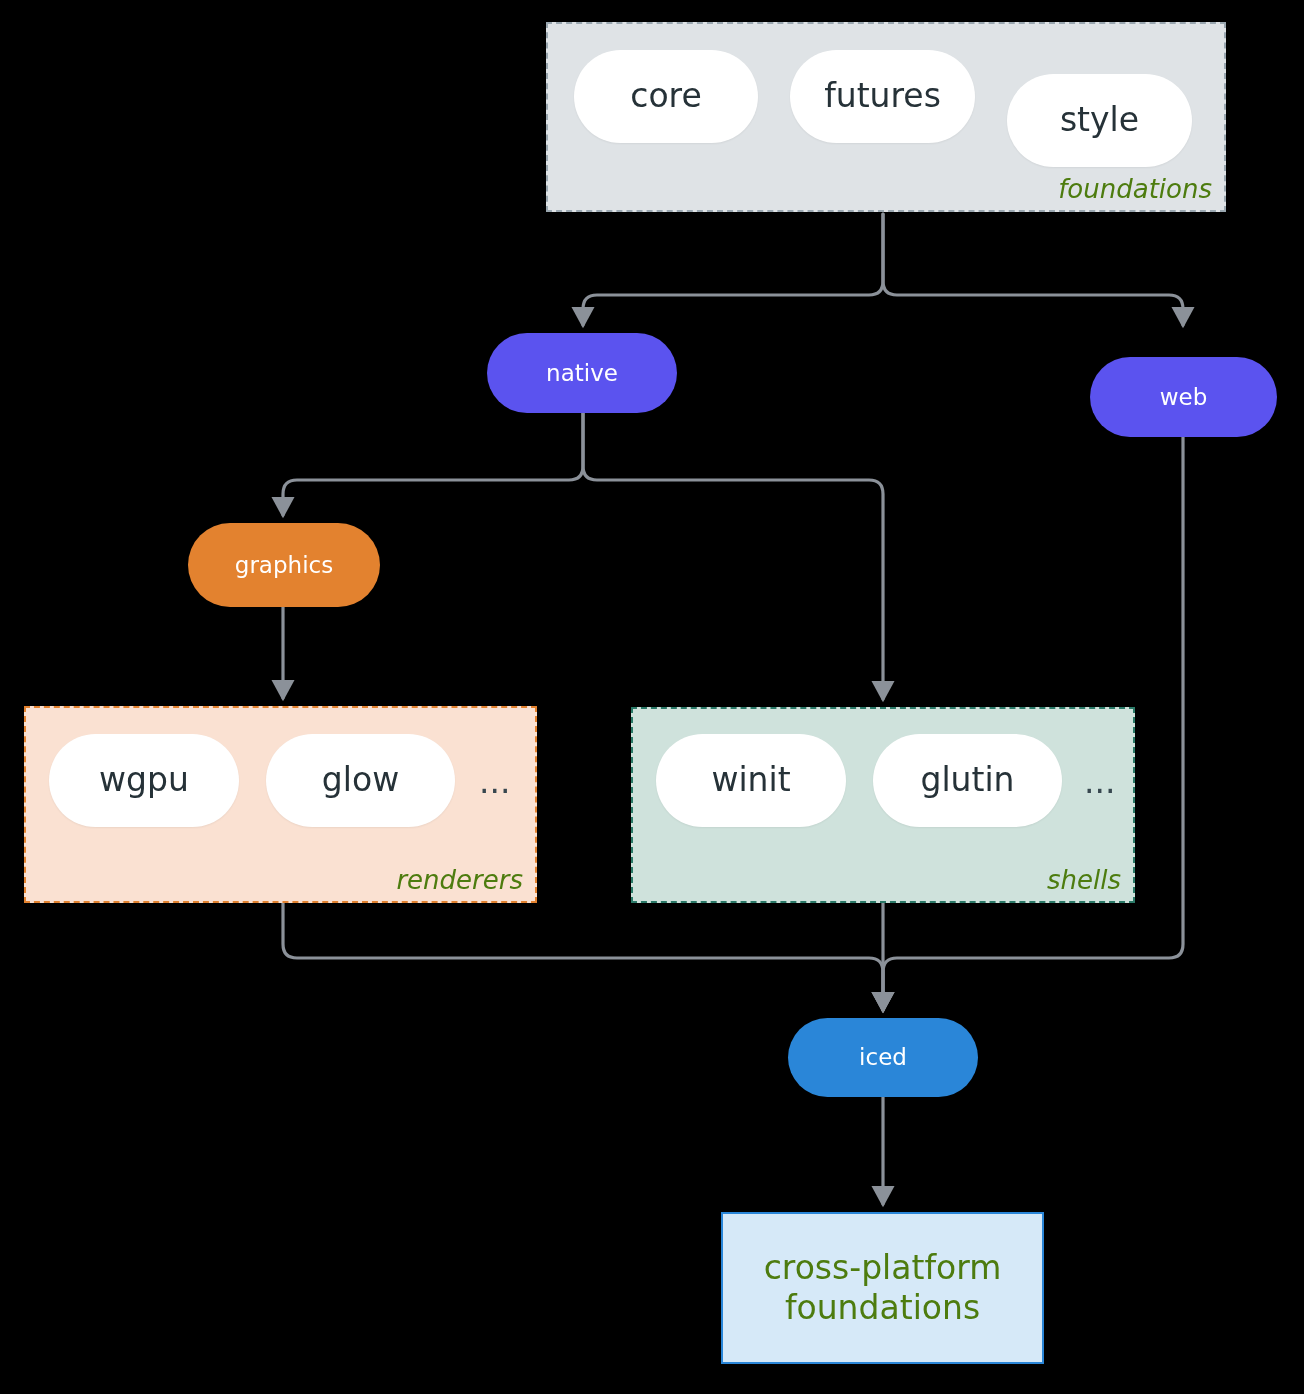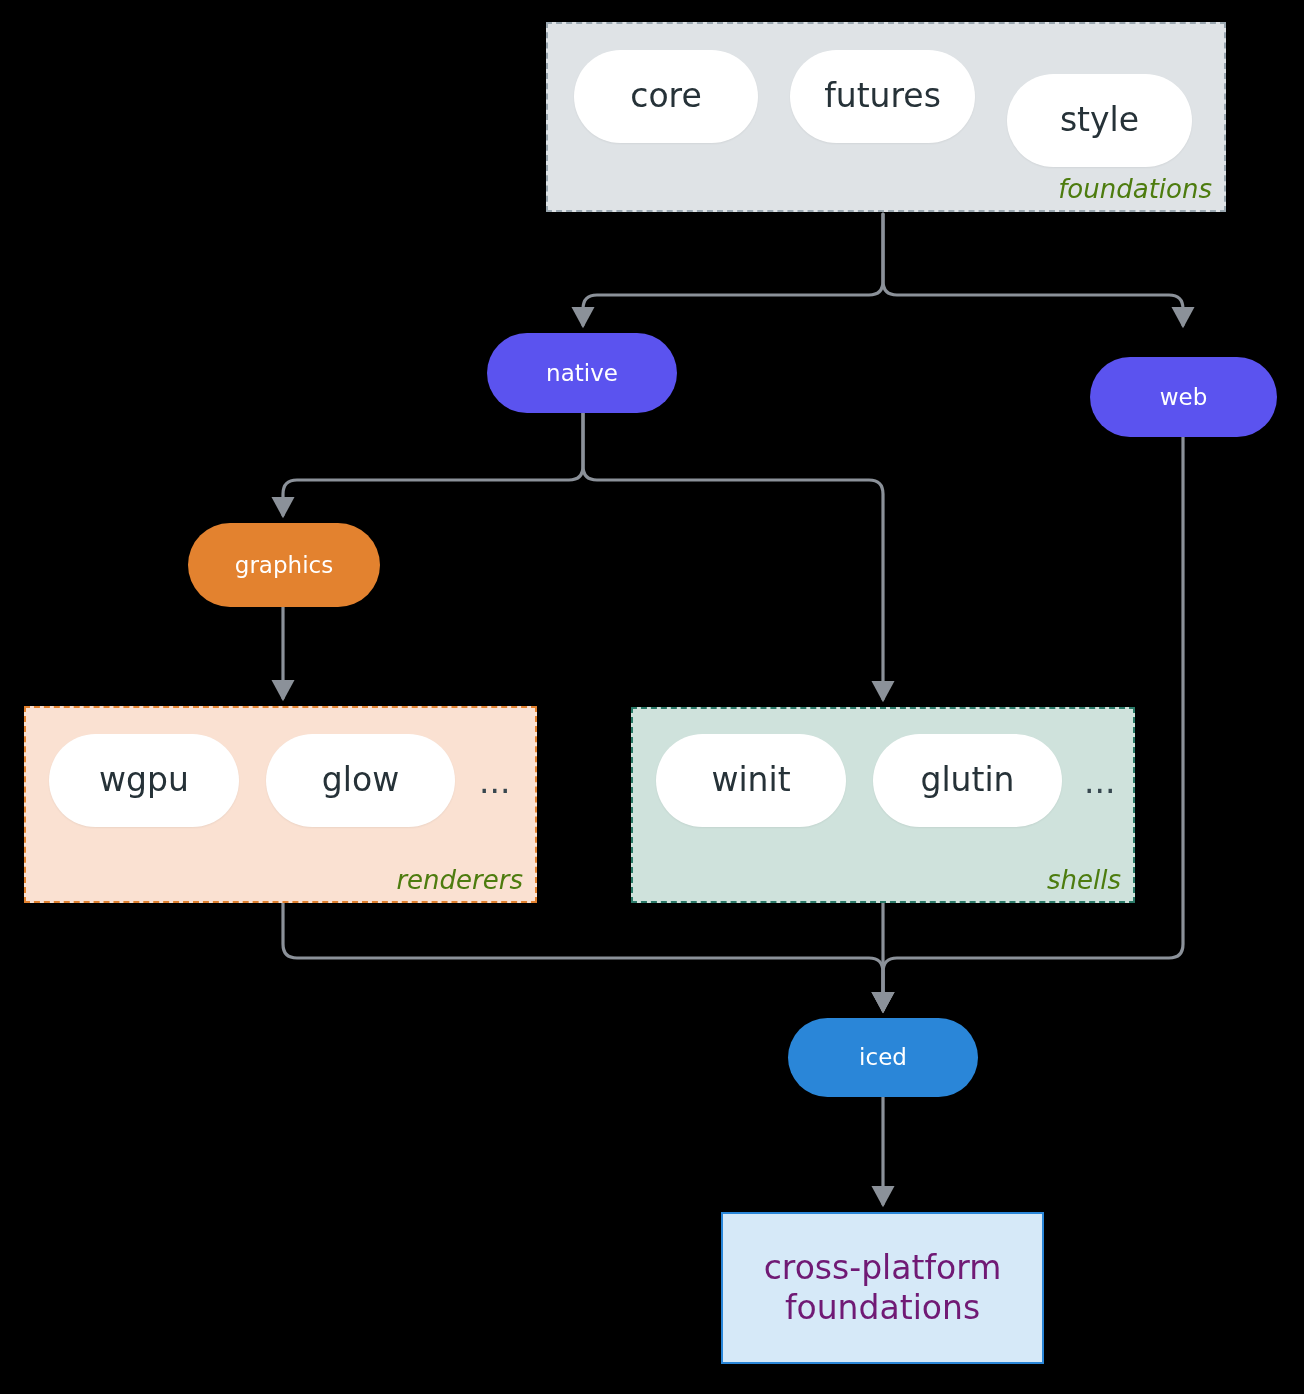--- a/index.html
+++ b/index.html
@@ -111,21 +111,21 @@
   }
   .ell-renderers { left: 479px;  top: 765px; }
   .ell-shells    { left: 1084px; top: 765px; }
 
   
   .box-app {
     left: 721px; top: 1212px;
     width: 323px; height: 152px;
     background: #d6e9f8;
     border: 2px solid #2a86d8;
-    color: #701a75;
+    color: #4d7c0f;
     font-size: 33px;
     flex-direction: column;
   }
   .box-app span { display: block; }
 </style>
 </head>
 <body>
 
 <div id="diagram">
 

